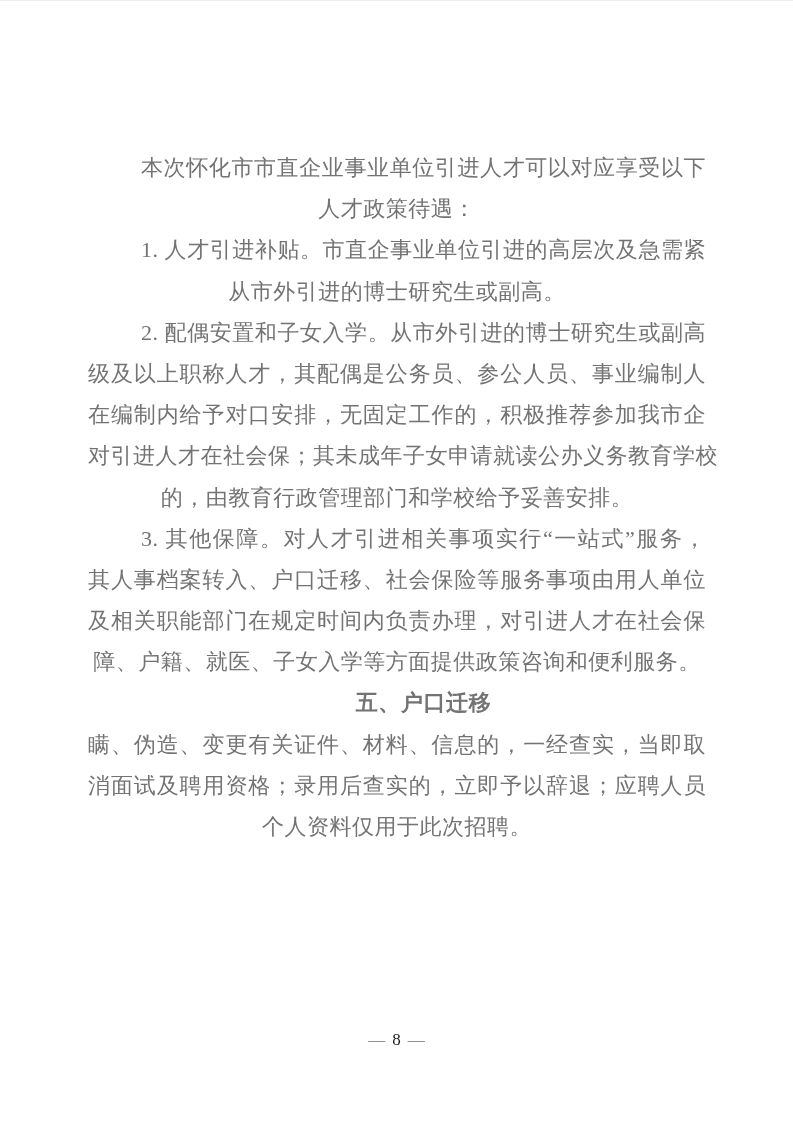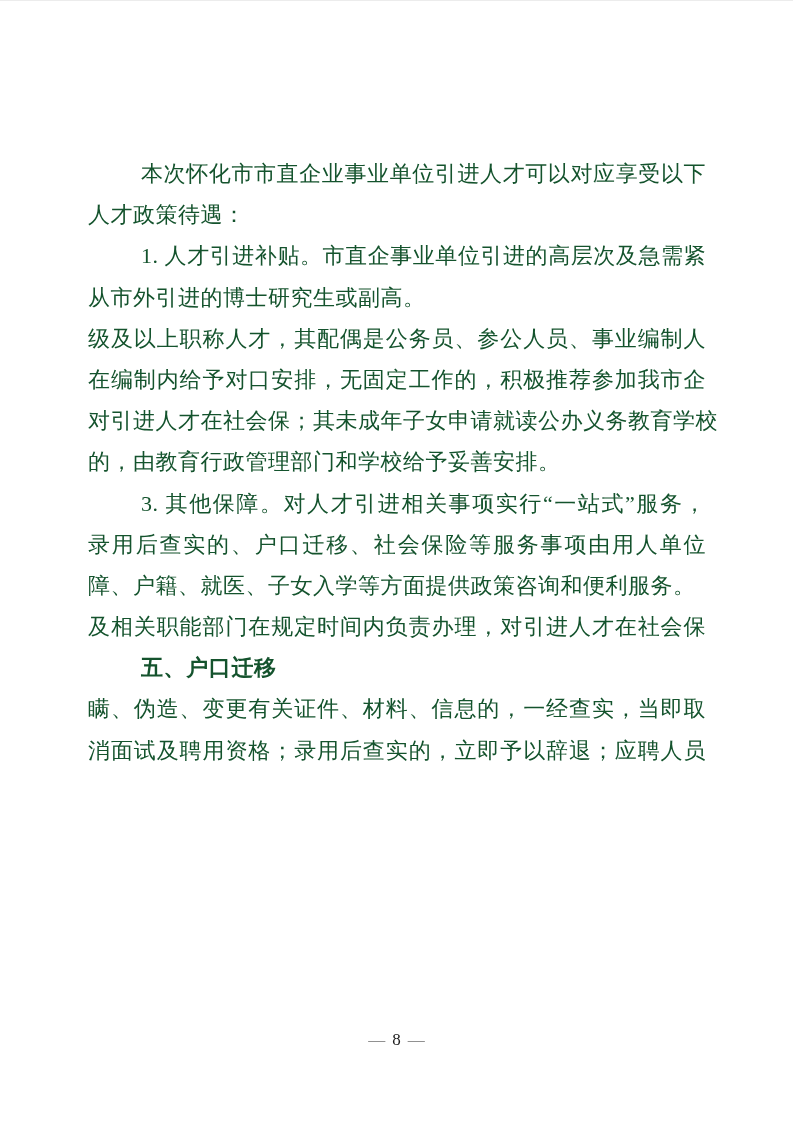--- a/index.html
+++ b/index.html
@@ -13,29 +13,29 @@
     box-sizing: border-box;
   }
   .doc-body {
     position: absolute;
     left: 88px;
     top: 146px;
     width: 618px;
     font-family: "Liberation Serif", "DejaVu Serif", serif;
     font-size: 22px;
     line-height: 41.2px;
-    color: #14532d;
+    color: #737373;
     letter-spacing: 0.5px;
-    margin-top: 6px;
   }
   .line {
     margin: 0;
     padding: 0;
     height: 41.2px;
     white-space: nowrap;
+    text-align: center;
   }
   .indent { padding-left: 53px; }
   .fill {
     text-align: justify;
     text-align-last: justify;
   }
   .heading {
     font-family: "Liberation Sans", "DejaVu Sans", sans-serif;
     font-weight: 700;
     letter-spacing: 0.6px;
@@ -55,28 +55,30 @@
   .footer-num { padding: 0 7px; color: #1d1d1d; }
 </style>
 </head>
 <body>
 
 <main class="doc-body">
   <p class="line indent fill">本次怀化市市直企业事业单位引进人才可以对应享受以下</p>
   <p class="line">人才政策待遇：</p>
   <p class="line indent fill">1. 人才引进补贴。市直企事业单位引进的高层次及急需紧</p>
   <p class="line">从市外引进的博士研究生或副高。</p>
+  <p class="line indent fill">2. 配偶安置和子女入学。从市外引进的博士研究生或副高</p>
   <p class="line fill">级及以上职称人才，其配偶是公务员、参公人员、事业编制人</p>
   <p class="line fill">在编制内给予对口安排，无固定工作的，积极推荐参加我市企</p>
   <p class="line fill">对引进人才在社会保；其未成年子女申请就读公办义务教育学校</p>
   <p class="line">的，由教育行政管理部门和学校给予妥善安排。</p>
   <p class="line indent fill">3. 其他保障。对人才引进相关事项实行“一站式”服务，</p>
-  <p class="line fill">录用后查实的、户口迁移、社会保险等服务事项由用人单位</p>
+  <p class="line fill">其人事档案转入、户口迁移、社会保险等服务事项由用人单位</p>
+  <p class="line fill">及相关职能部门在规定时间内负责办理，对引进人才在社会保</p>
   <p class="line">障、户籍、就医、子女入学等方面提供政策咨询和便利服务。</p>
-  <p class="line fill">及相关职能部门在规定时间内负责办理，对引进人才在社会保</p>
   <p class="line indent heading">五、户口迁移</p>
   <p class="line fill">瞒、伪造、变更有关证件、材料、信息的，一经查实，当即取</p>
   <p class="line fill">消面试及聘用资格；录用后查实的，立即予以辞退；应聘人员</p>
+  <p class="line">个人资料仅用于此次招聘。</p>
 </main>
 
 <footer class="page-footer">
   <span class="footer-dash">—</span><span class="footer-num">8</span><span class="footer-dash">—</span>
 </footer>
 
 </body></html>

